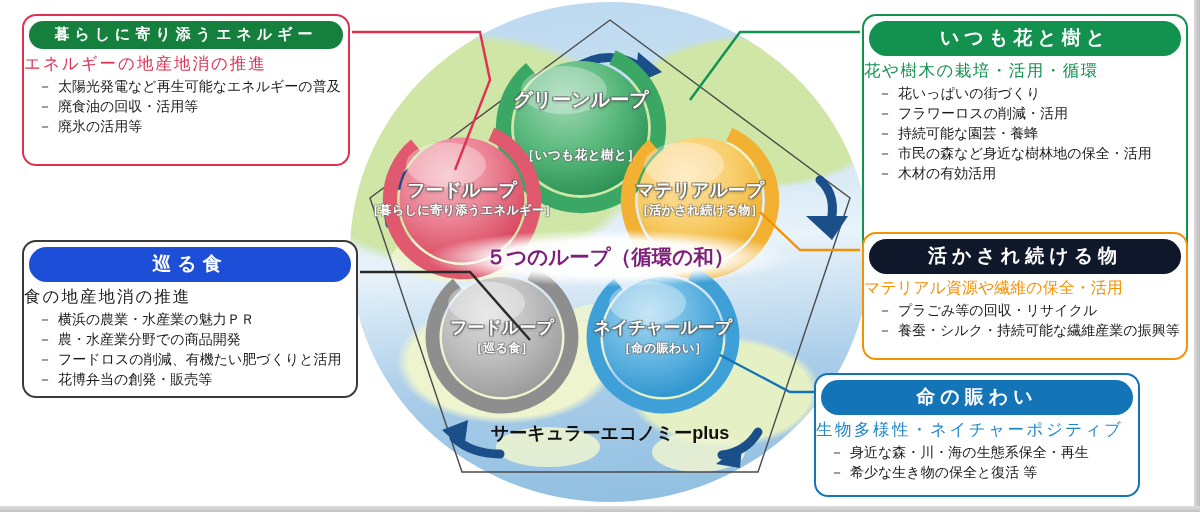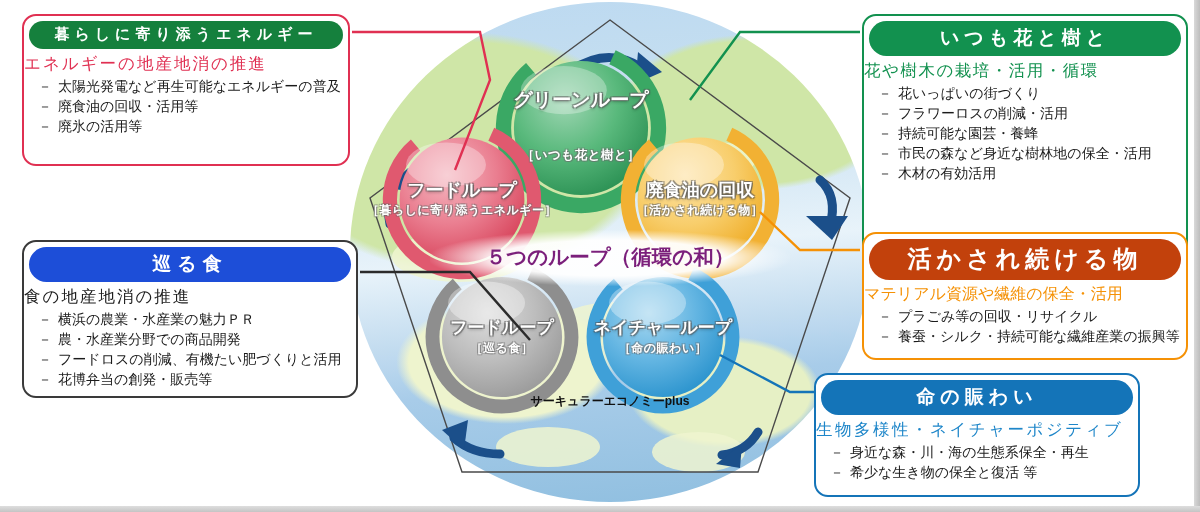--- a/index.html
+++ b/index.html
@@ -77,23 +77,23 @@
     display:flex;align-items:center;justify-content:center;
     font-size:20.5px;font-weight:bold;color:#7b1f7b;white-space:nowrap;
     z-index:4;
   }
   .center-glow{
     position:absolute;left:110px;top:238px;width:360px;height:56px;
     background:radial-gradient(ellipse at center,rgba(255,255,255,.95) 0 45%,rgba(255,255,255,0) 72%);
     z-index:3;
   }
   .bottom-label{
-    position:absolute;left:140px;top:396px;width:300px;height:26px;
+    position:absolute;left:140px;top:428px;width:300px;height:26px;
     display:flex;align-items:center;justify-content:center;
-    font-size:12px;font-weight:bold;color:#111;white-space:nowrap;z-index:5;
+    font-size:18px;font-weight:bold;color:#111;white-space:nowrap;z-index:5;
   }
 
   
   .box{
     position:absolute;background:#ffffff;border-radius:14px;
     box-sizing:border-box;overflow:hidden;z-index:8;
   }
   .box-head{
     margin:5px 5px 0 5px;border-radius:999px;
     text-align:center;color:#fff;font-weight:bold;
@@ -118,21 +118,21 @@
   #box-food .box-head{background:#1d4ed8;font-size:19px;letter-spacing:6px;}
   #box-food .box-sub{color:#1b1b1b;font-size:16.5px;}
   #box-food li{font-size:14px;}
 
   #box-flower{left:862px;top:14px;width:326px;height:255px;border:2px solid #12914f;}
   #box-flower .box-head{background:#12914f;font-size:19px;}
   #box-flower .box-sub{color:#12914f;font-size:16.5px;letter-spacing:1.5px;}
   #box-flower li{font-size:14px;}
 
   #box-material{left:862px;top:232px;width:326px;height:128px;border:2px solid #f59105;}
-  #box-material .box-head{background:#c2410c;font-size:24px;}
+  #box-material .box-head{background:#0f172a;font-size:19px;}
   #box-material .box-sub{color:#f59105;font-size:16px;letter-spacing:0px;}
   #box-material li{font-size:14px;}
 
   #box-life{left:814px;top:373px;width:326px;height:124px;border:2px solid #1474b8;}
   #box-life .box-head{background:#1474b8;font-size:19px;}
   #box-life .box-sub{color:#1e86c9;font-size:16.5px;letter-spacing:2.5px;}
   #box-life li{font-size:14px;}
 
   #connectors{position:absolute;left:0;top:0;width:1200px;height:512px;z-index:7;pointer-events:none;}
 </style>
@@ -223,21 +223,21 @@
             <stop offset="0%" stop-color="#fde3a8"></stop>
               <stop offset="55%" stop-color="#f8ce6c"></stop>
             <stop offset="100%" stop-color="#f0b02e"></stop>
           </radialGradient>
         </defs>
         <circle cx="50" cy="50" r="45" fill="none" stroke="#f2b133" stroke-width="9" stroke-dasharray="232 51" transform="rotate(-66 50 50)" stroke-linecap="butt"></circle>
         <polygon points="16,33 35,22 33,46" fill="#f2b133"></polygon>
         <circle cx="50" cy="50" r="39" fill="url(#gMat)"></circle>
         <ellipse cx="40" cy="28" rx="25" ry="14" fill="#ffffff" opacity=".34"></ellipse>
       </svg>
-      <div class="lname" style="font-size:18px;position:relative;z-index:2;margin-top:-2px;">廃食油の回収</div>
+      <div class="lname" style="font-size:18px;position:relative;z-index:2;margin-top:-2px;">マテリアループ</div>
       <div class="lsub" style="font-size:12px;position:relative;z-index:2;margin-top:4px;">［活かされ続ける物］</div>
     </div>
 
     <div class="loop" id="loop-food">
       <svg class="loop-ring" viewBox="0 0 100 100">
         <defs>
           <radialGradient id="gFood" cx="38%" cy="30%" r="72%">
             <stop offset="0%" stop-color="#dcdcdc"></stop>
               <stop offset="55%" stop-color="#bdbdbd"></stop>
             <stop offset="100%" stop-color="#9d9d9d"></stop>

